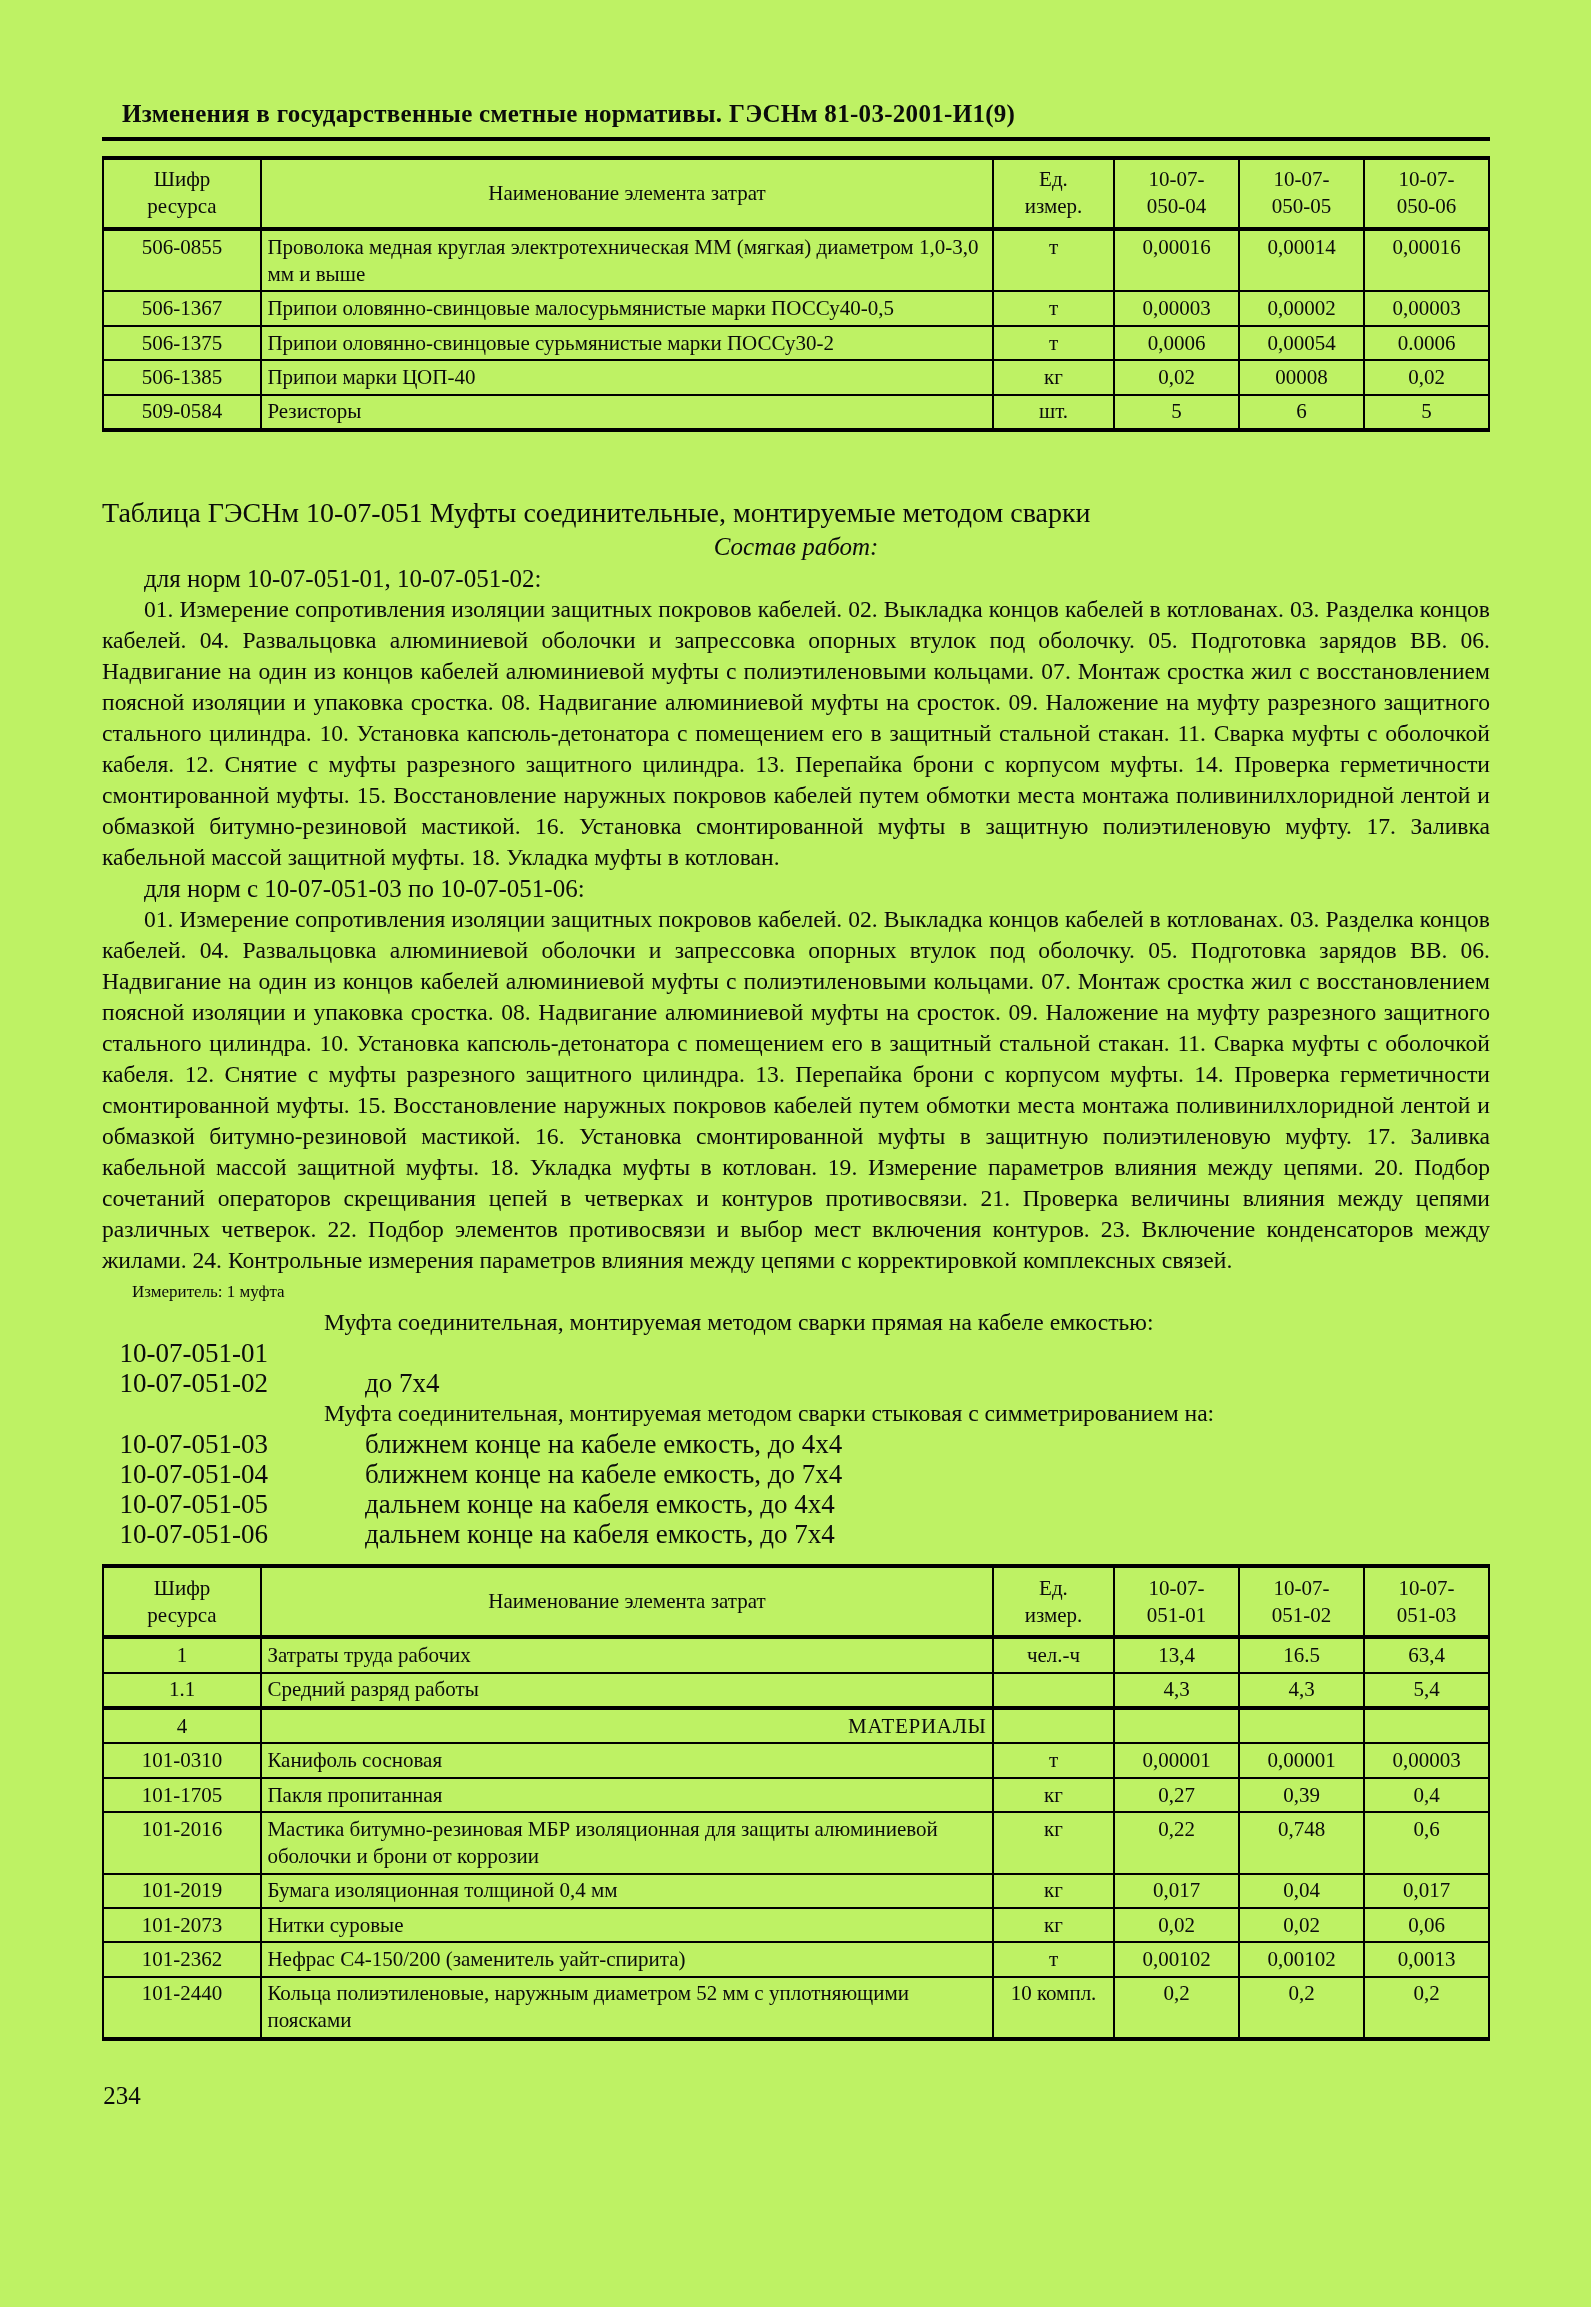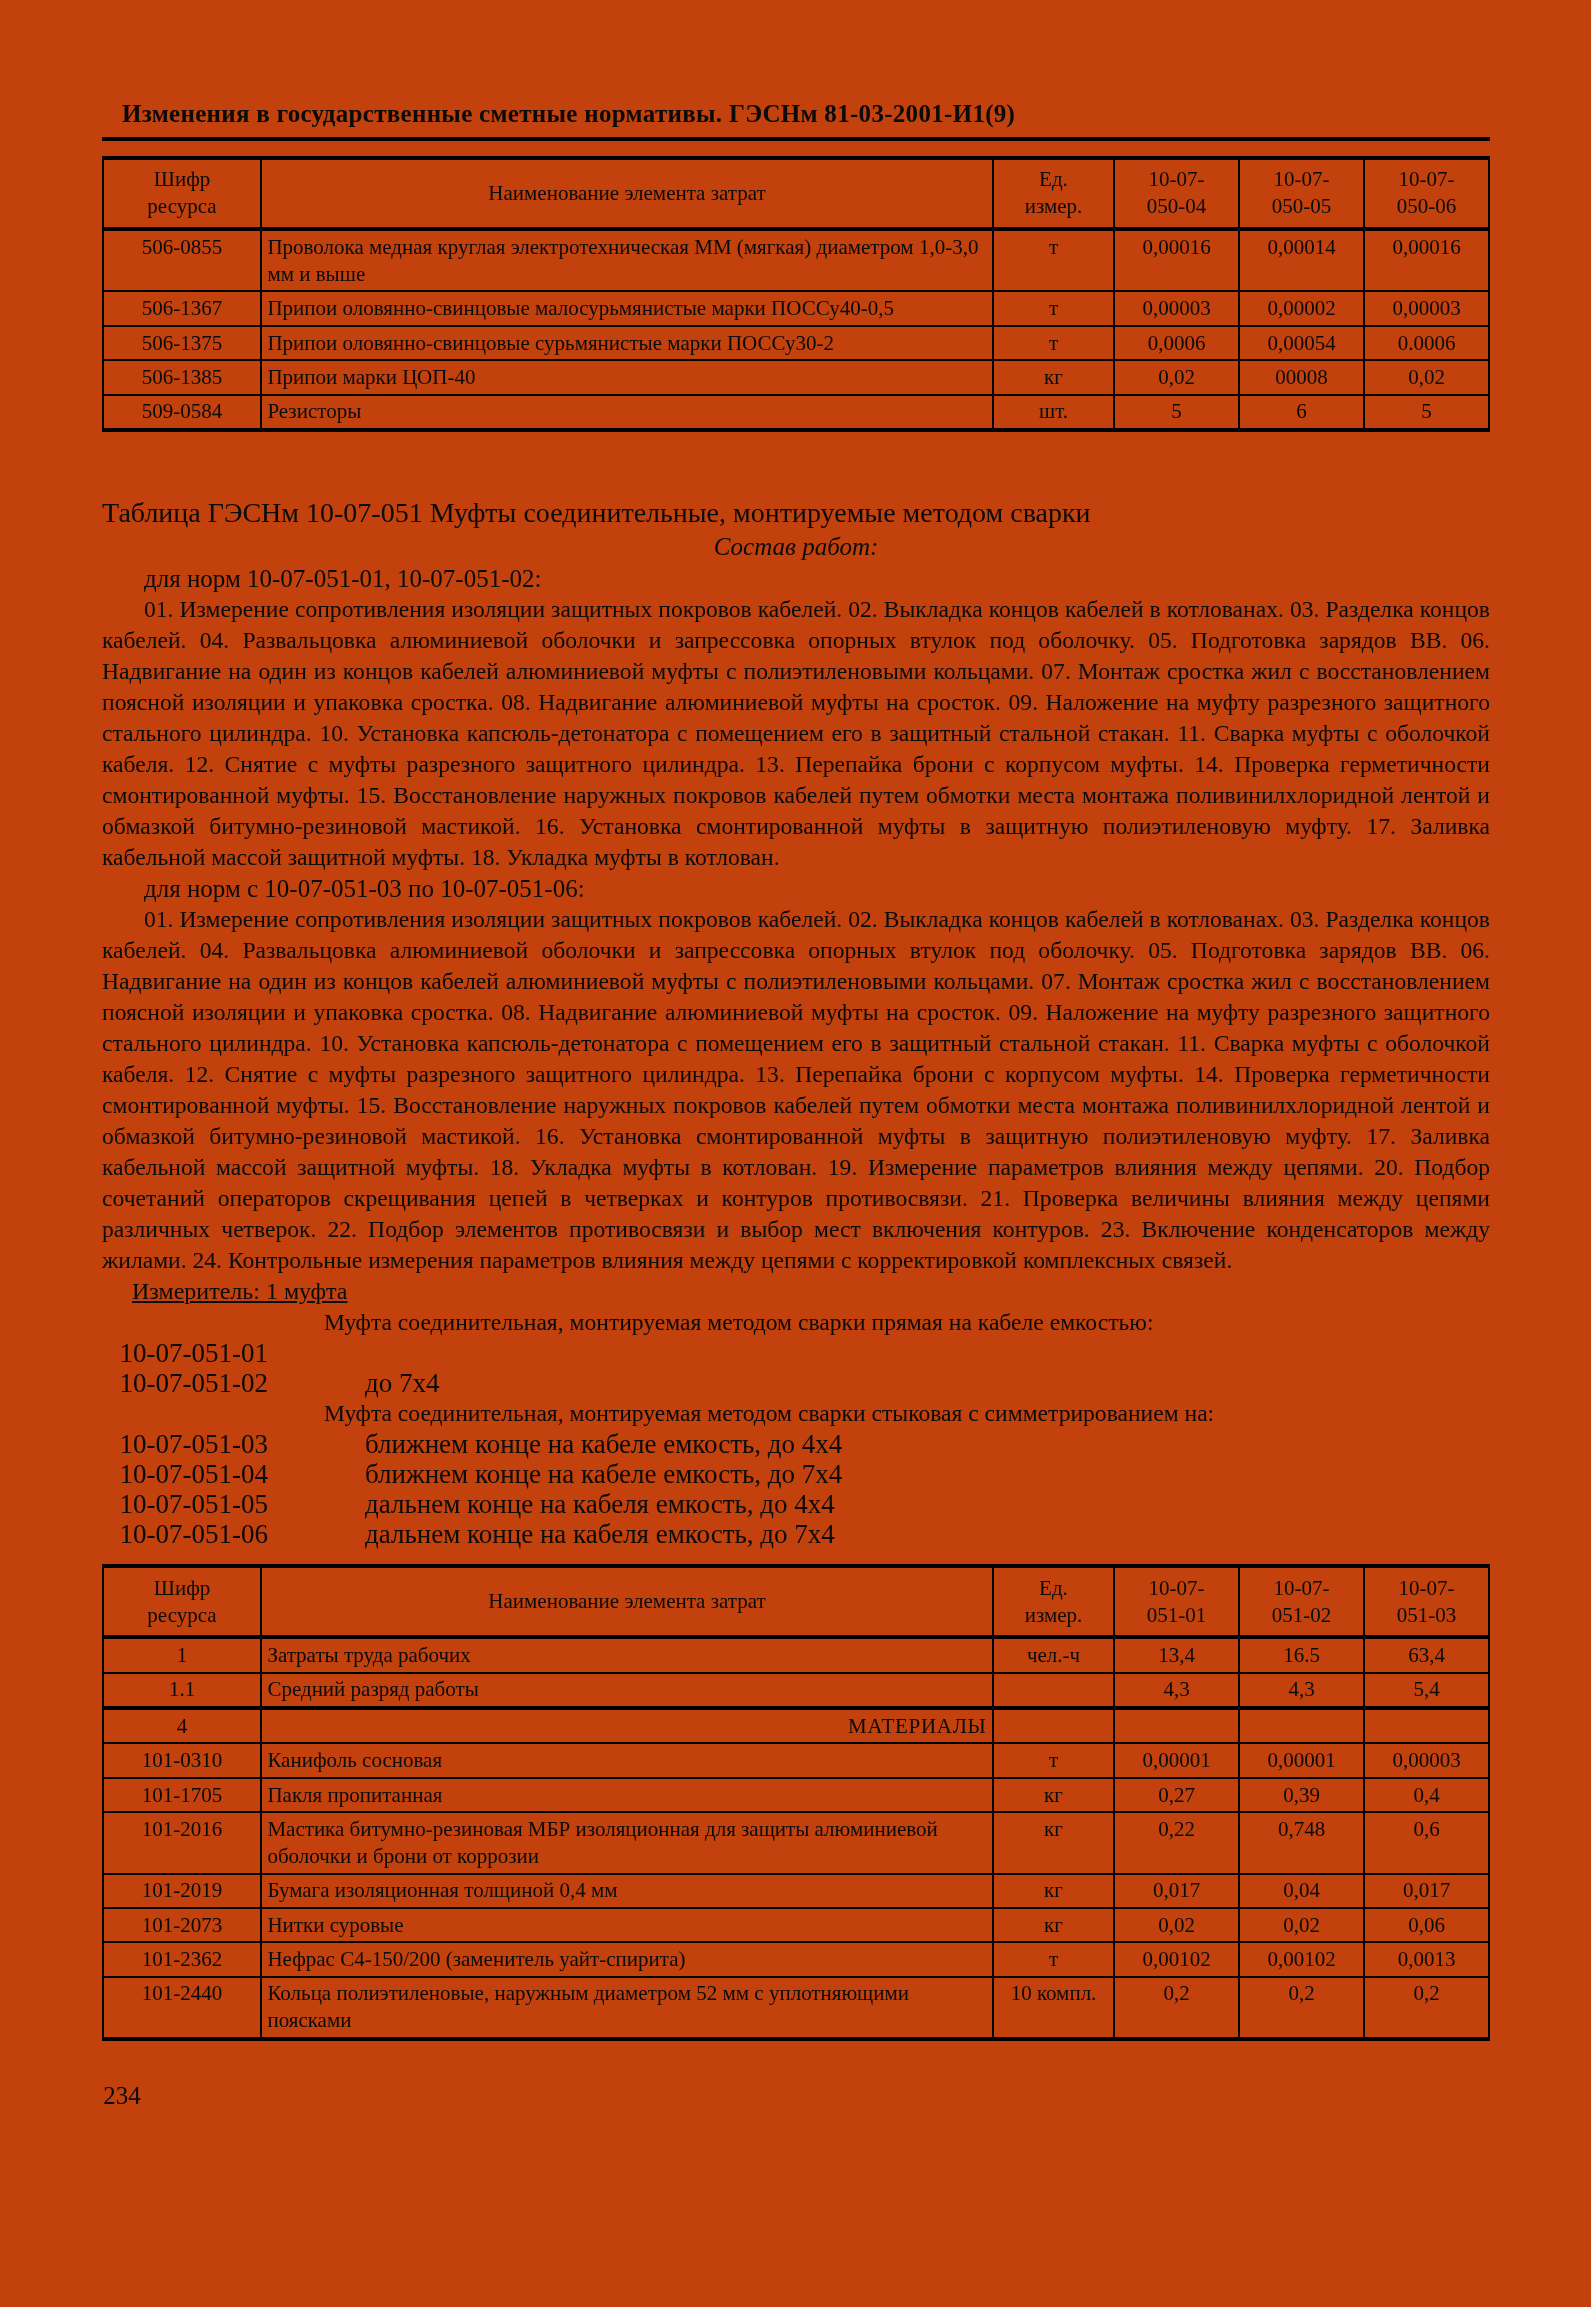--- a/index.html
+++ b/index.html
@@ -14,21 +14,21 @@
     font-family: "Liberation Serif", "DejaVu Serif", serif;
     color: #0b0b0b;
     -webkit-font-smoothing: antialiased;
   }
   .page {
     box-sizing: border-box;
     width: 1591px;
     height: 2307px;
     padding: 98px 101px 0 102px;
     position: relative;
-    background: #c2410c;
+    background: #bef264;
   }
   
   .doc-header {
     font-size: 25px;
     font-weight: bold;
     line-height: 32px;
     padding: 0 0 6.7px 20px;
     border-bottom: 4.7px solid #000;
     letter-spacing: 0.3px;
   }
@@ -87,24 +87,23 @@
     padding-left: 42px;
   }
   p.workpara {
     margin: 0;
     font-size: 23.6px;
     line-height: 31px;
     text-align: justify;
     text-indent: 42px;
   }
   .measure-line {
-    font-size: 24px;
+    font-size: 17px;
     line-height: 31px;
     padding-left: 30px;
-    text-decoration: underline;
   }
   .group-title {
     font-size: 23.6px;
     line-height: 31px;
     padding-left: 222px;
   }
   .norm-row {
     display: flex;
     font-size: 27px;
     line-height: 30px;

